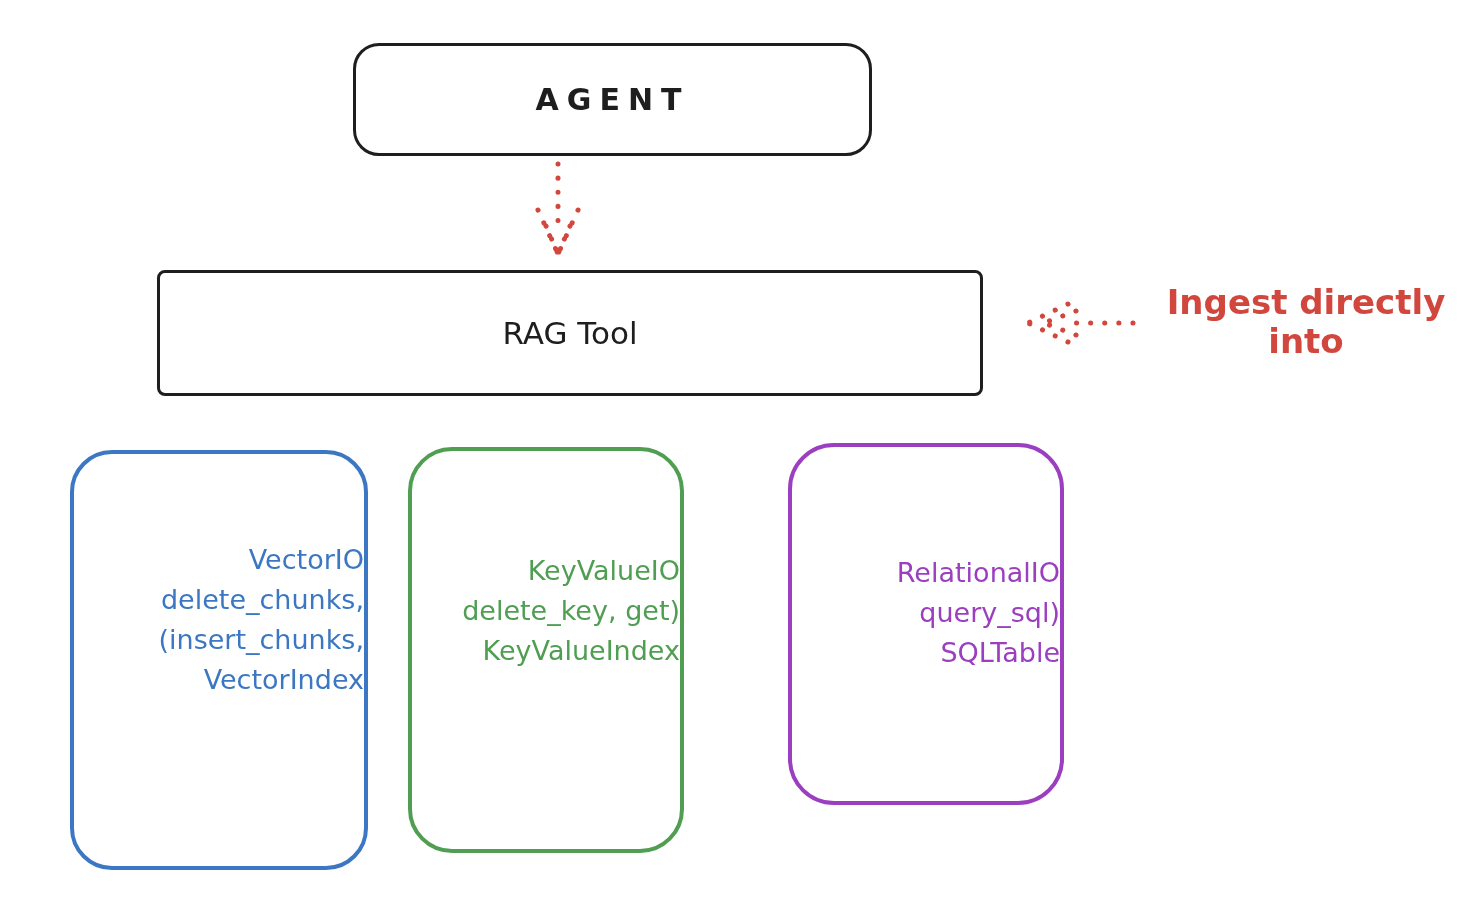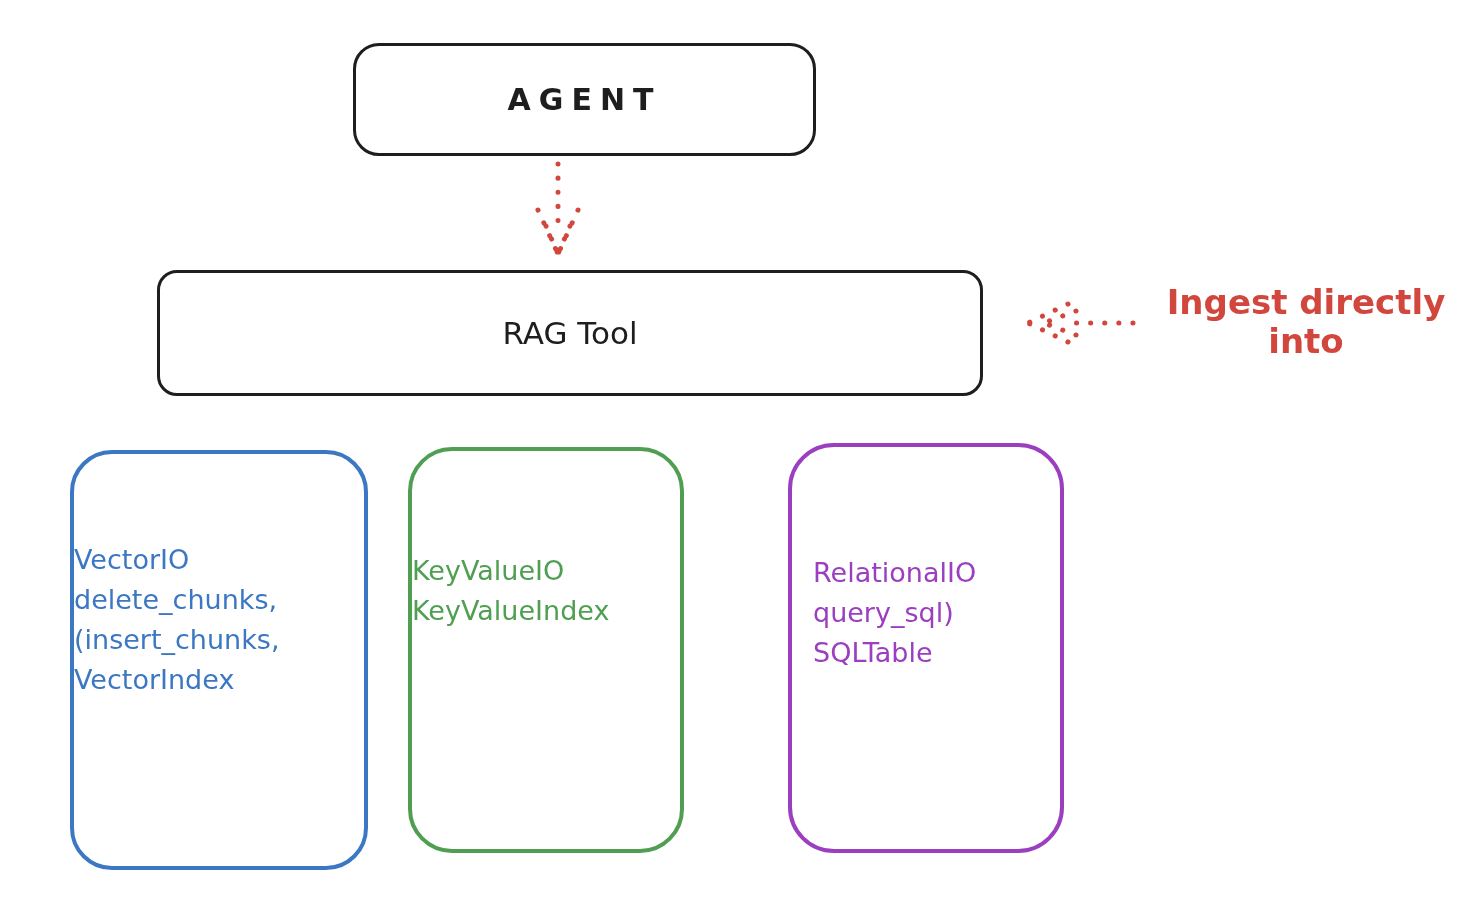--- a/index.html
+++ b/index.html
@@ -15,27 +15,27 @@
   .node {
     position: absolute;
     border: 3.5px solid var(--ink, #1e1e1e);
     background: #ffffff;
     display: flex;
     align-items: center;
     justify-content: center;
     color: var(--ink, #1e1e1e);
   }
   .agent-box {
-    left: 353px; top: 43px; width: 463px; height: 113px;
+    left: 353px; top: 43px; width: 519px; height: 113px;
     border-radius: 26px;
     font-size: 30px; font-weight: bold; letter-spacing: 8px;
   }
   .rag-box {
     left: 157px; top: 270px; width: 826px; height: 126px;
-    border-radius: 20px;
+    border-radius: 8px;
     font-size: 31px;
   }
   .arrow { position: absolute; }
   .arrow path {
     fill: none;
     stroke: var(--red, #d2473d);
     stroke-width: 5;
     stroke-linecap: round;
     stroke-dasharray: 0.1 14;
   }
@@ -44,38 +44,38 @@
     left: 1138px; top: 283px; width: 336px;
     text-align: center;
     font-size: 34px; line-height: 39px; font-weight: bold;
     color: var(--red, #d2473d);
   }
   .io-box {
     position: absolute;
     background: #ffffff;
     border-style: solid;
     border-width: 4px;
-    text-align: left;
+    text-align: right;
     font-size: 27px;
     line-height: 40px;
   }
   .io-box.vector {
     left: 70px; top: 450px; width: 298px; height: 420px;
     border-radius: 42px;
     border-color: var(--blue, #3b77c2); color: var(--blue, #3b77c2);
     padding-top: 86px;
   }
   .io-box.keyvalue {
     left: 408px; top: 447px; width: 276px; height: 406px;
     border-radius: 44px;
     border-color: var(--green, #4f9e51); color: var(--green, #4f9e51);
     padding-top: 100px;
   }
   .io-box.relational {
-    left: 788px; top: 443px; width: 276px; height: 410px;
+    left: 788px; top: 443px; width: 276px; height: 362px;
     border-radius: 46px;
     border-color: var(--purple, #9b3fc0); color: var(--purple, #9b3fc0);
     padding-top: 106px;
     padding-left: 21px;
   }
   .io-index { }
 </style>
 </head>
 <body>
 
@@ -107,20 +107,21 @@
 
   <div class="io-box vector">
     <div>VectorIO</div>
     <div>delete_chunks,</div>
     <div>(insert_chunks,</div>
     <div class="io-index">VectorIndex</div>
   </div>
 
   <div class="io-box keyvalue">
     <div>KeyValueIO</div>
+    <div>delete_key, get)</div>
     <div class="io-index">KeyValueIndex</div>
   </div>
 
   <div class="io-box relational">
     <div>RelationalIO</div>
     <div>query_sql)</div>
     <div class="io-index">SQLTable</div>
   </div>
 
 </div>

